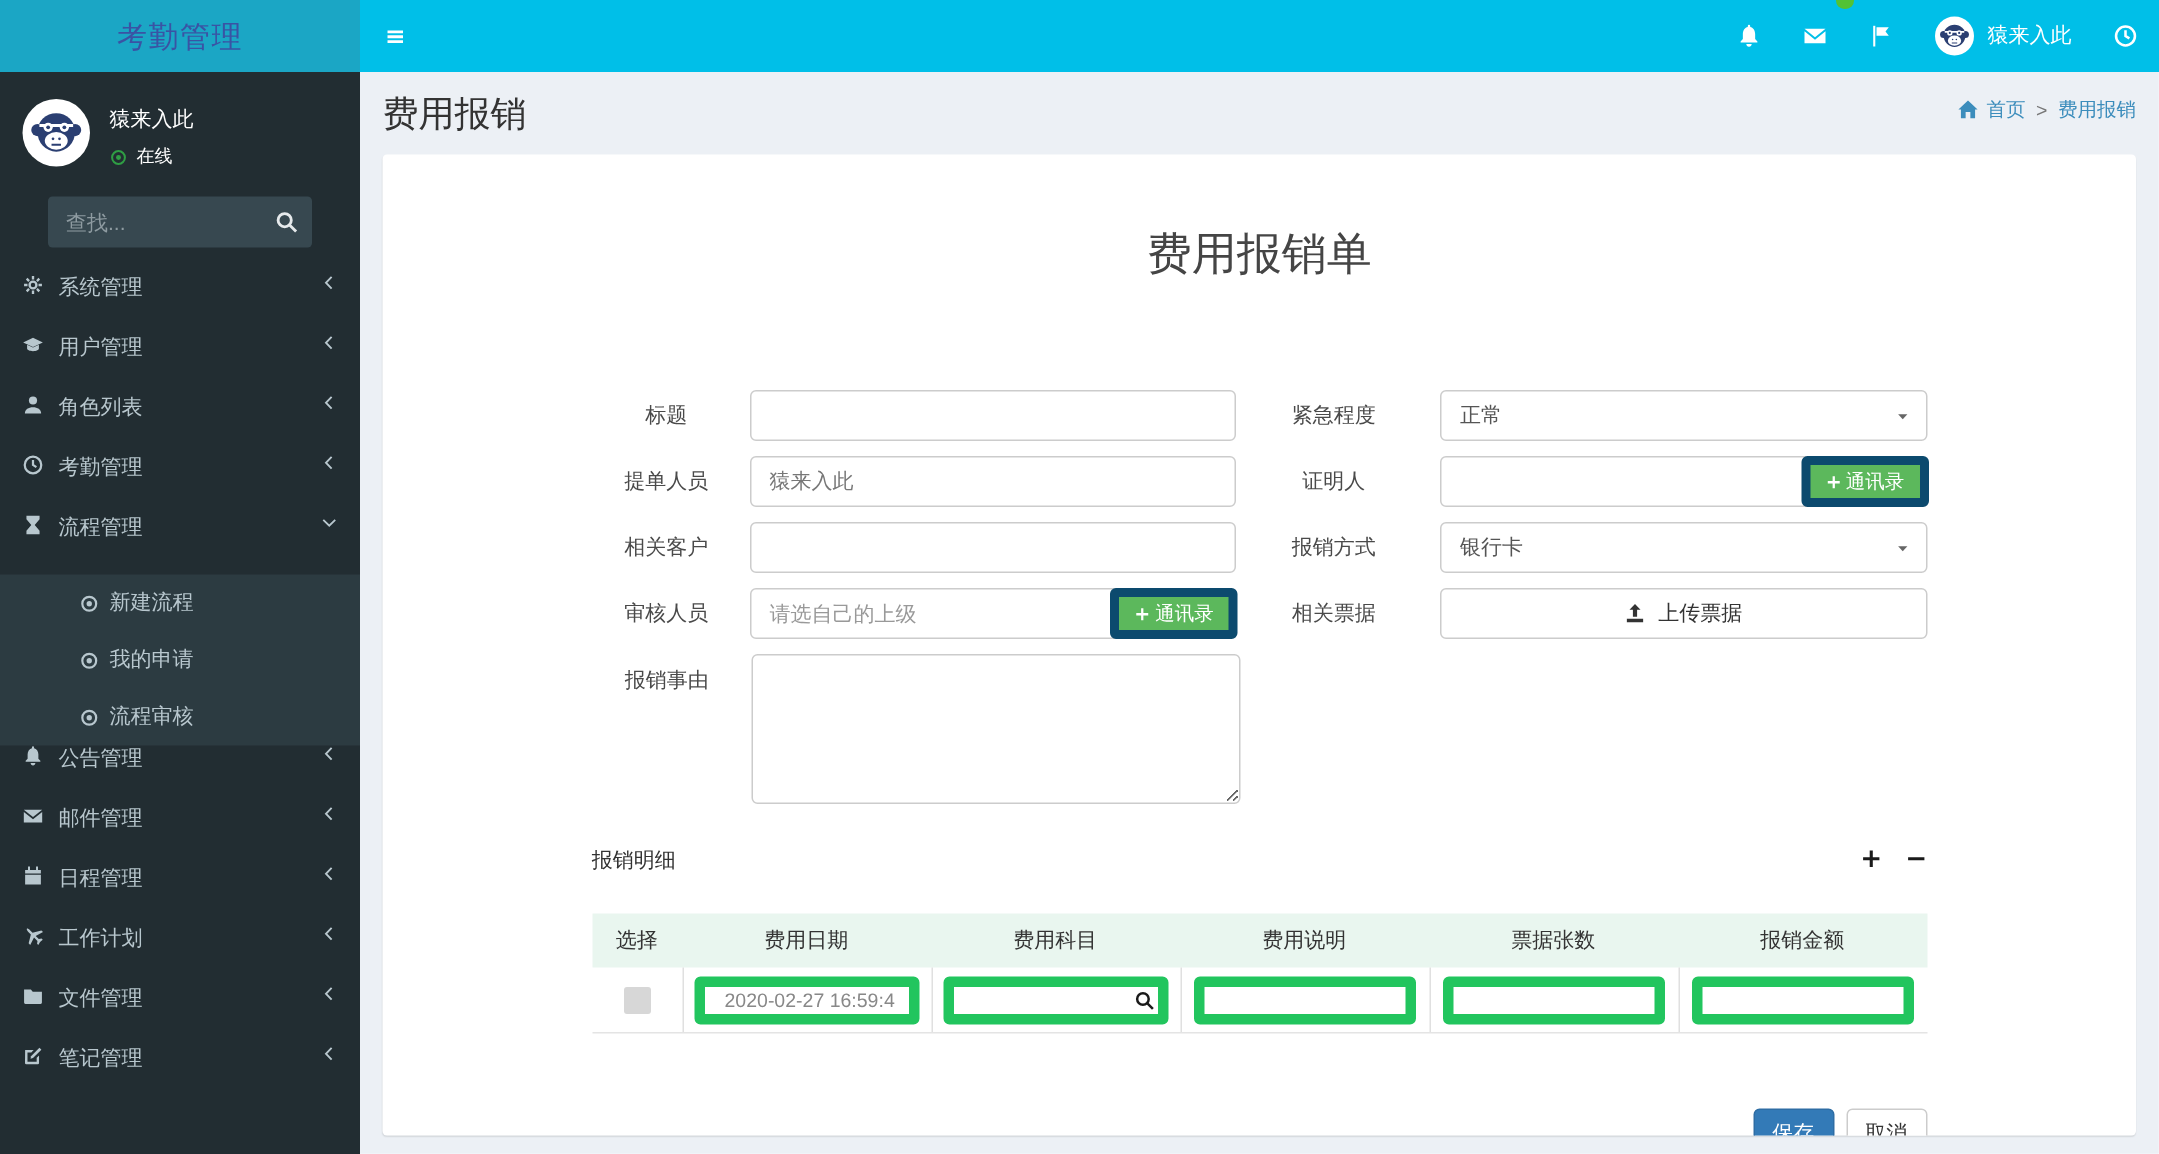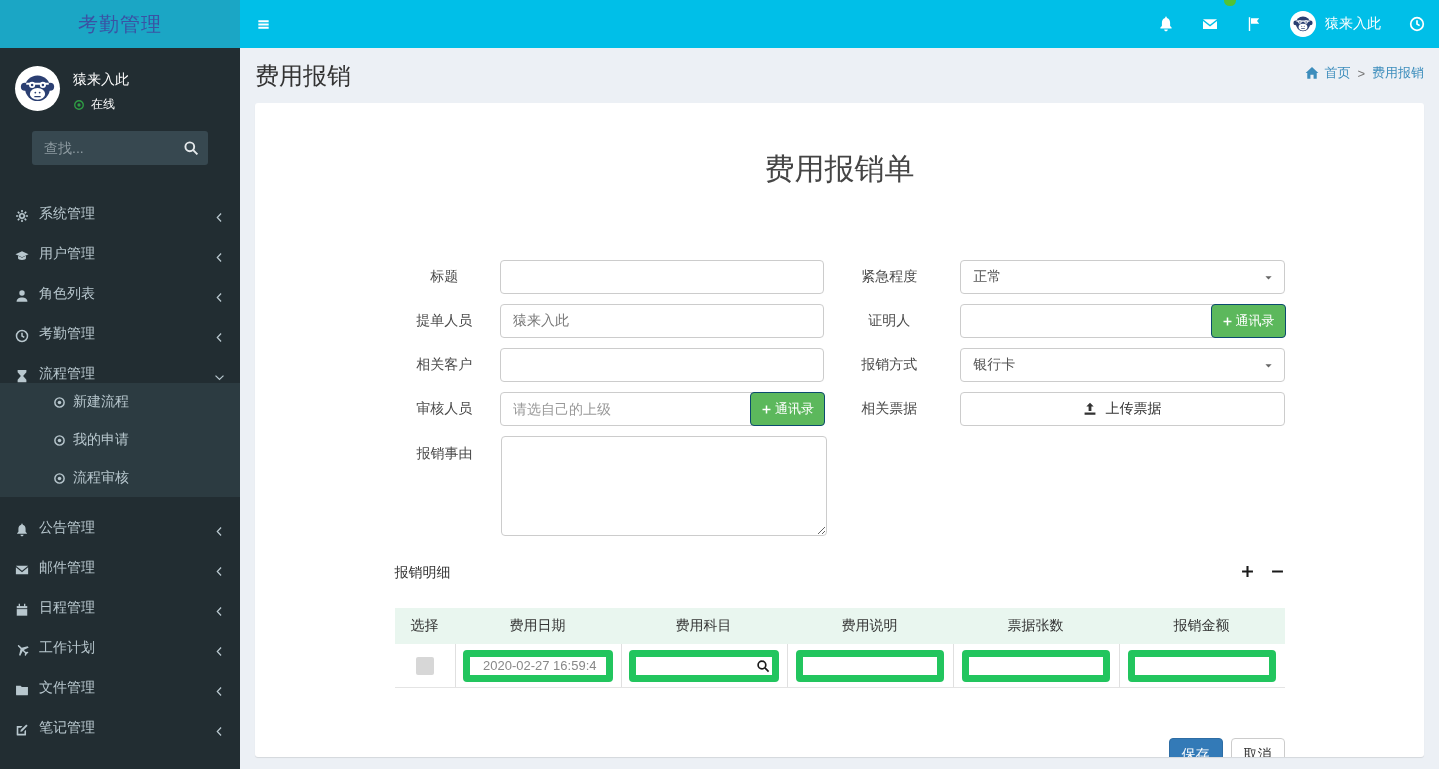--- a/index.html
+++ b/index.html
@@ -22,21 +22,21 @@
   .u-status{color:#fff;font-size:12px;display:flex;align-items:center;gap:6px}
   .u-status .ico{width:12px;height:12px;color:#2f9e44}
   .search{margin:8px 32px 12px;position:relative}
   .search input{width:100%;height:34px;background:#374850;border:none;border-radius:3px;
     padding:0 34px 0 12px;color:#ccc;font-size:14px;outline:none}
   .search input::placeholder{color:#8e9ba1}
   .search .sbtn{position:absolute;right:9px;top:9px;width:16px;height:16px;color:#e6eaec;
     background:none;border:none;cursor:pointer;padding:0}
   .search .sbtn .ico{width:16px;height:16px}
   #sidebar-menu{padding-top:6px}
-  .menu-item{display:flex;align-items:flex-end;height:40px;padding:0 15px;color:#b8c7ce;
+  .menu-item{display:flex;align-items:flex-start;height:40px;padding:0 15px;color:#b8c7ce;
     font-size:14px;cursor:pointer}
   .menu-item .mi{width:14px;height:14px;margin-right:10px}
   .mlabel{flex:1}
   .chev{width:11px;height:11px;color:#b8c7ce}
   .submenu{background:#2c3b41}
   .submenu-item{display:flex;align-items:center;height:38px;padding-left:53px;color:#b8c7ce;
     font-size:14px;cursor:pointer}
   .submenu-item .smi{width:13px;height:13px;margin-right:7px}
 
   
@@ -74,21 +74,21 @@
   .fi{width:100%;height:34px;border:1px solid #ccc;border-radius:4px;padding:0 12px;font-size:14px;
     color:#555;outline:none;background:#fff}
   .fi::placeholder{color:#999}
   .fi.gray{color:#777}
   textarea.fi{height:100px;padding:8px 12px;resize:both;font-family:inherit}
   .reason-row{margin-bottom:0}
   .reason-row .lbl{align-items:flex-start;padding-top:9px;height:auto}
   .select{height:34px;border:1px solid #ccc;border-radius:4px;display:flex;align-items:center;
     padding:0 10px 0 12px;font-size:14px;color:#555;cursor:pointer;background:#fff}
   .select .caret{margin-left:auto;width:11px;height:11px;color:#666}
-  .addon-btn{position:absolute;right:-1px;top:0;height:34px;background:#5cb85c;border:1px solid #0c4a6e;
+  .addon-btn{position:absolute;right:-1px;top:0;height:34px;background:#5cb85c;border:6px solid #0c4a6e;
     border-radius:4px;color:#fff;font-size:13px;display:flex;align-items:center;gap:3px;padding:0 10px;cursor:pointer}
   .addon-btn .ico{width:11px;height:11px}
   .upload-btn{width:100%;height:34px;background:#fff;border:1px solid #ccc;border-radius:4px;display:flex;
     align-items:center;justify-content:center;gap:8px;font-size:14px;color:#333;cursor:pointer}
   .upload-btn .ico{width:14px;height:14px}
 
   .detail-head{display:flex;align-items:flex-start;width:890px;margin:24px auto 0}
   .detail-label{font-size:14px;color:#333}
   .dh-actions{margin-left:auto;display:flex;gap:15px;color:#1a1a1a}
   .dh-actions .ico{width:15px;height:15px;cursor:pointer}

